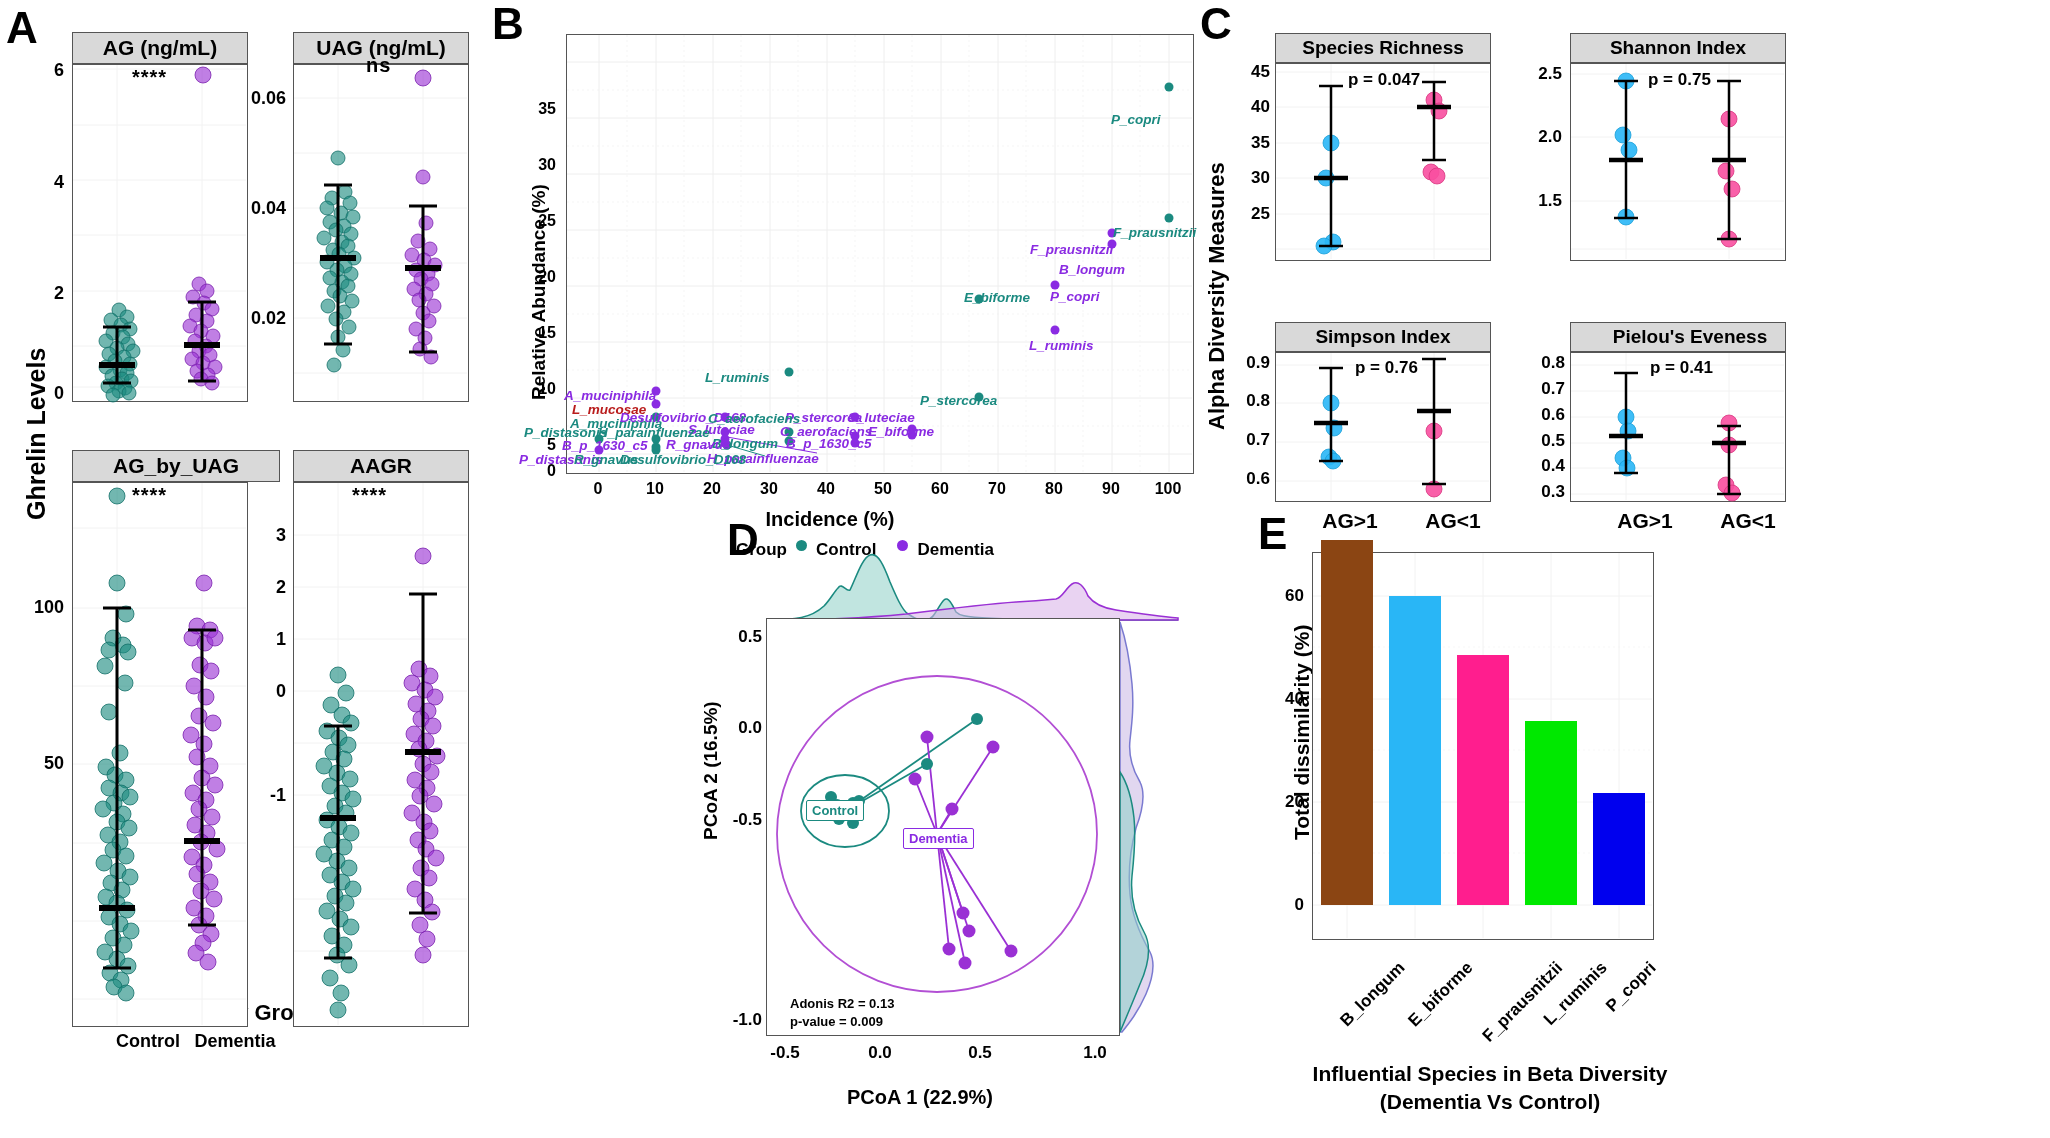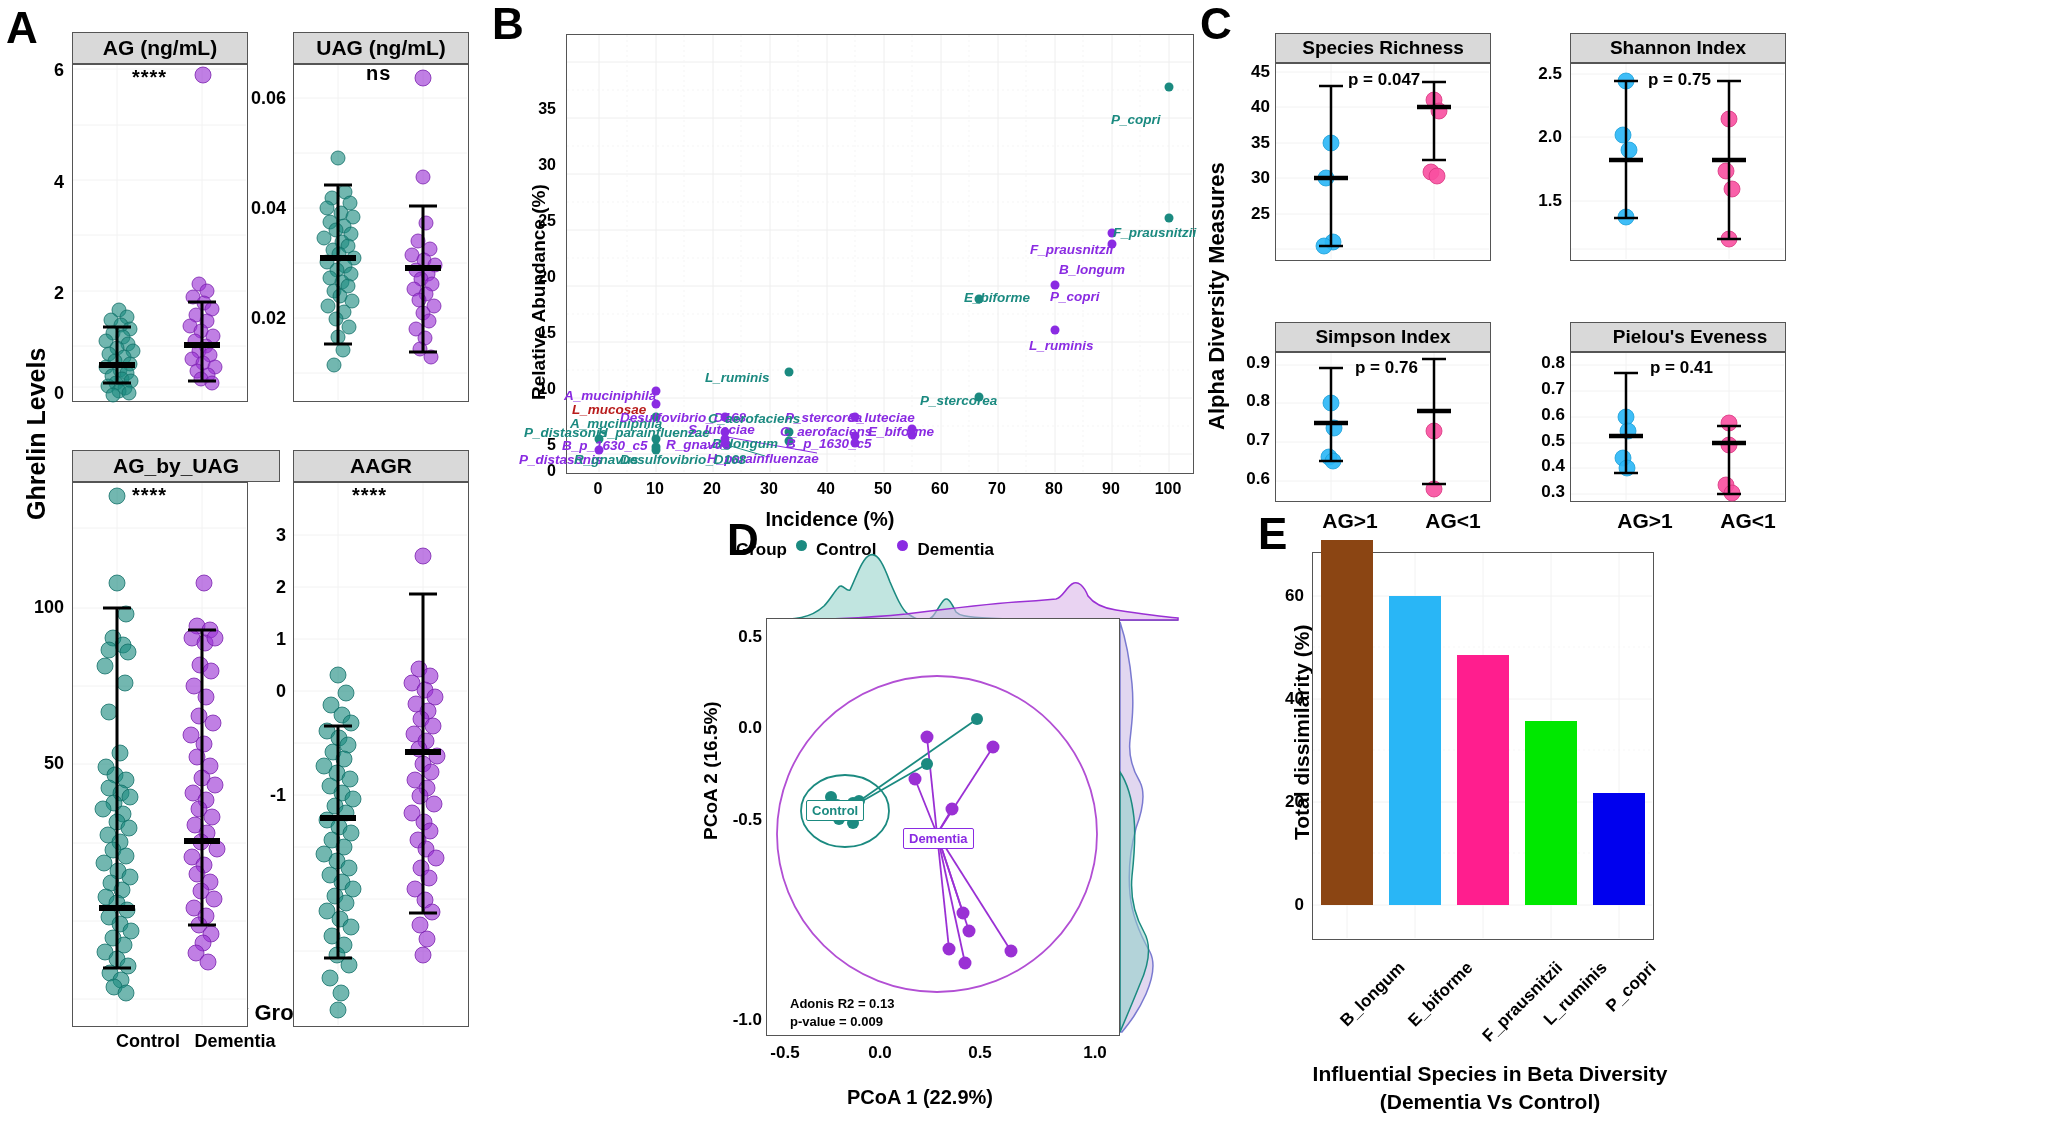--- a/index.html
+++ b/index.html
@@ -204,21 +204,21 @@
           <line x1="30" y1="120" x2="58" y2="120"></line>
           <line x1="30" y1="279" x2="58" y2="279"></line>
         <line x1="26" y1="193" x2="62" y2="193" stroke-width="6"></line>
         <line x1="129" y1="141" x2="129" y2="287"></line>
           <line x1="115" y1="141" x2="143" y2="141"></line>
           <line x1="115" y1="287" x2="143" y2="287"></line>
         <line x1="111" y1="203" x2="147" y2="203" stroke-width="6"></line>
       </g>
     </svg>
   </div>
-  <div class="sig" style="left:366px;top:62px;">ns</div>
+  <div class="sig" style="left:366px;top:54px;">ns</div>
   <div class="tick" style="left:218px;top:88px;width:68px;">0.06</div>
   <div class="tick" style="left:218px;top:198px;width:68px;">0.04</div>
   <div class="tick" style="left:218px;top:308px;width:68px;">0.02</div>
 
   <div class="facet-strip" style="position:absolute;left:72px;top:450px;width:208px;height:32px;">
     <span>AG_by_UAG</span>
   </div>
   <div class="plotbox" style="left:72px;top:482px;width:176px;height:545px;">
     <svg width="173" height="542" viewBox="0 0 173 542">
       <g stroke="#f2f2f2" stroke-width="1">

